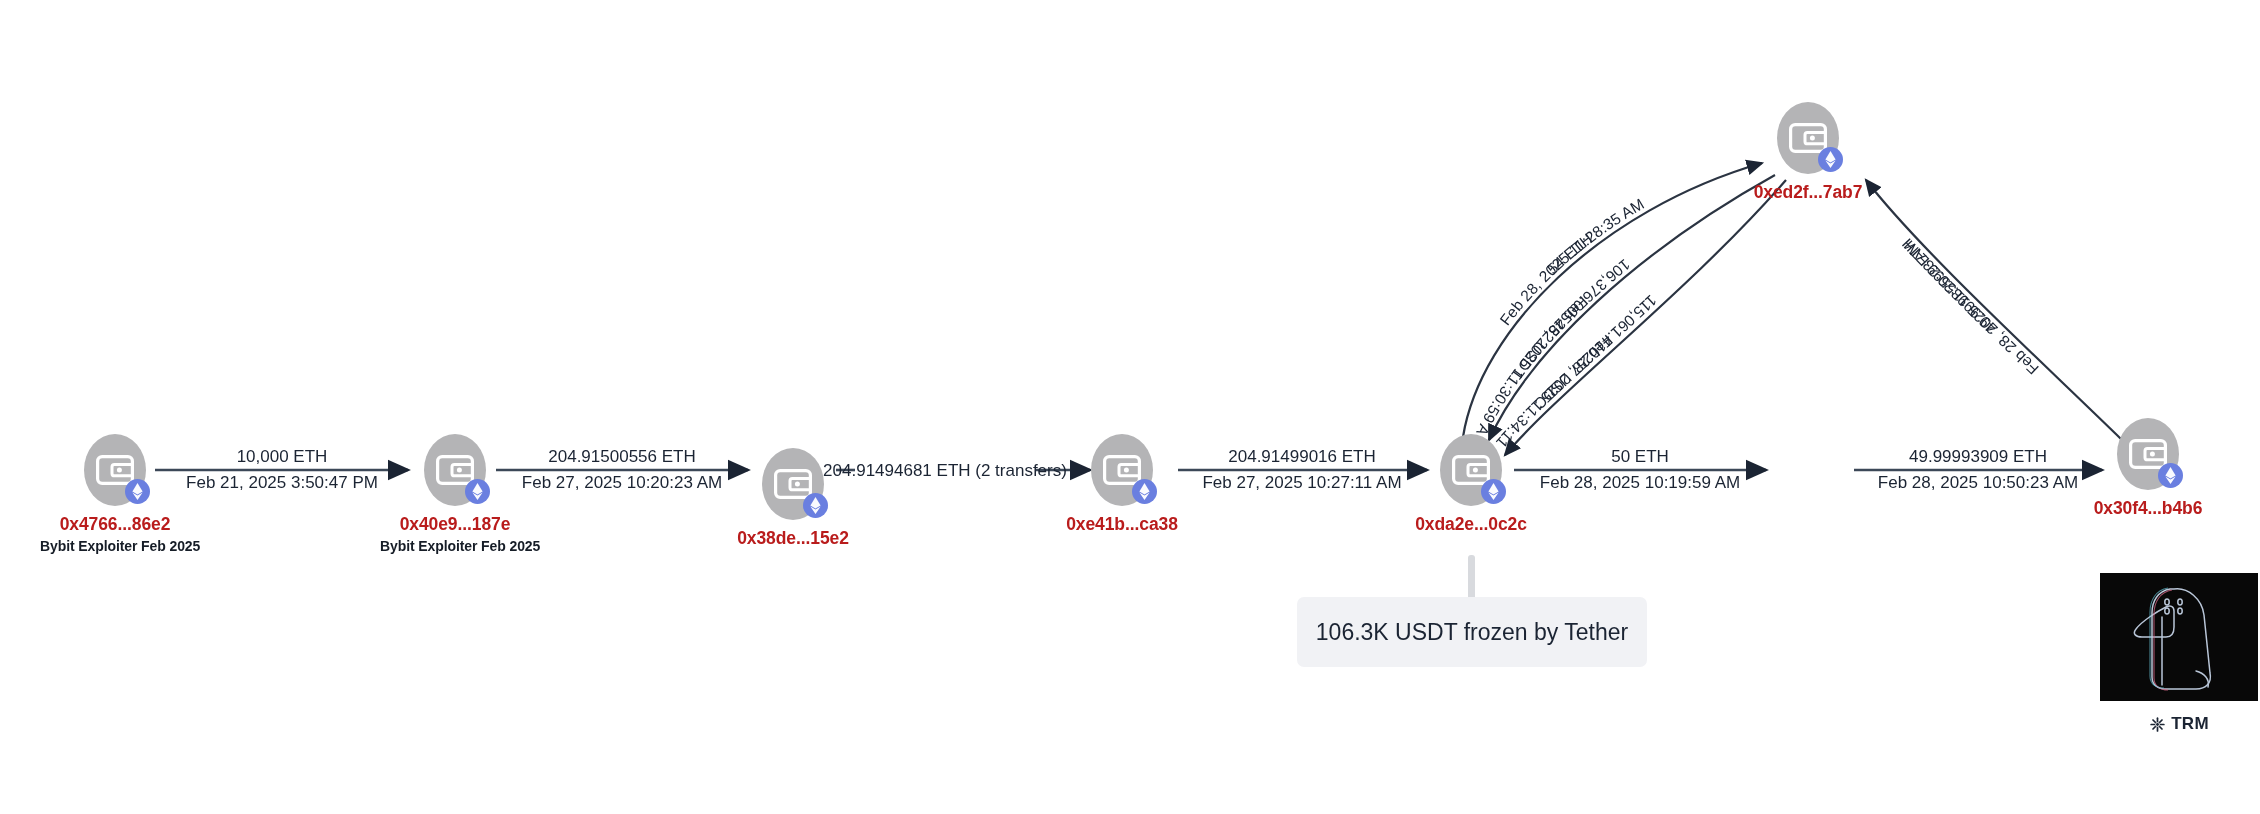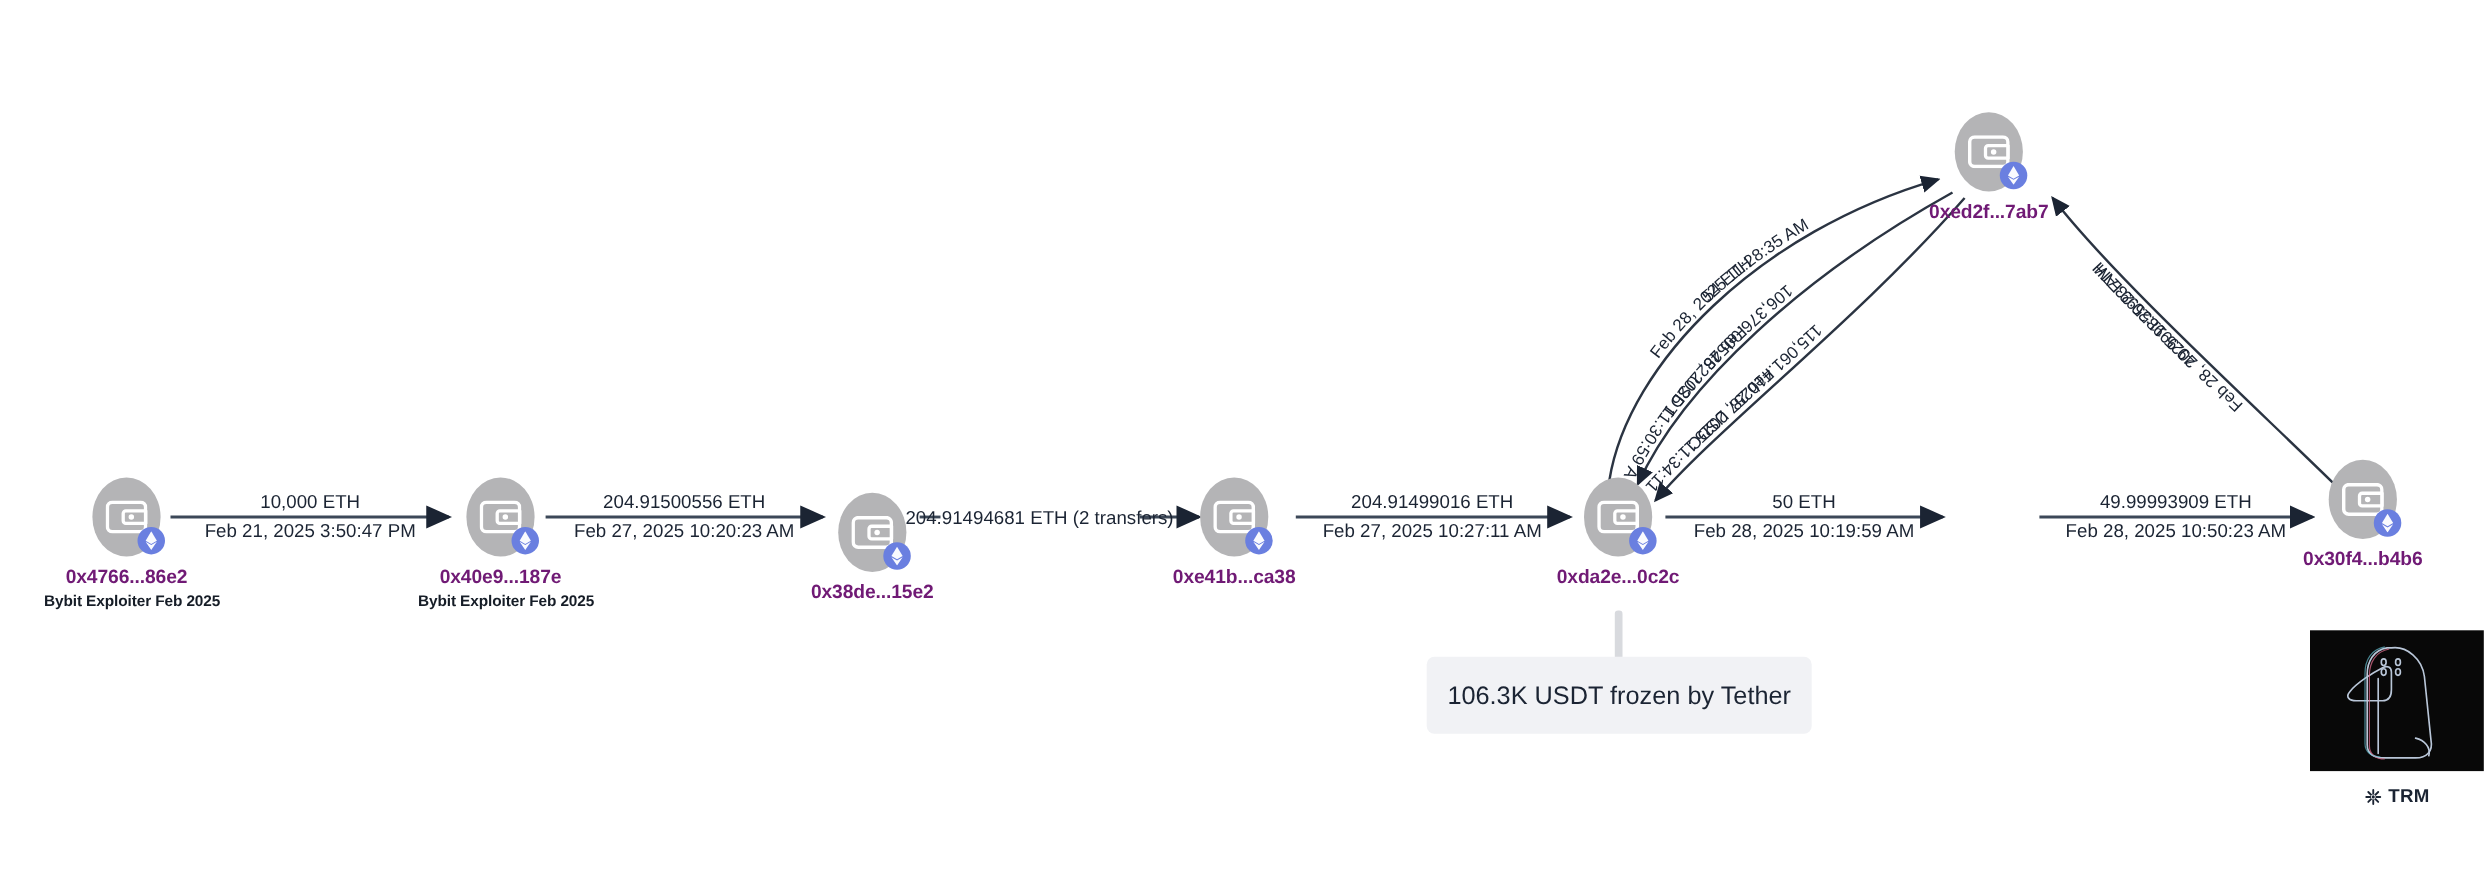--- a/index.html
+++ b/index.html
@@ -79,21 +79,21 @@
     align-items: center;
     justify-content: center;
   }
   .node-labels {
     margin-top: 7px;
     line-height: 1.35;
   }
   .node-addr {
     font-size: 17.5px;
     font-weight: bold;
-    color: #701a75;
+    color: #b91c1c;
     white-space: nowrap;
     letter-spacing: -0.1px;
   }
   .node-tag {
     font-size: 14px;
     font-weight: bold;
     color: #161d27;
     white-space: nowrap;
     letter-spacing: -0.1px;
   }

